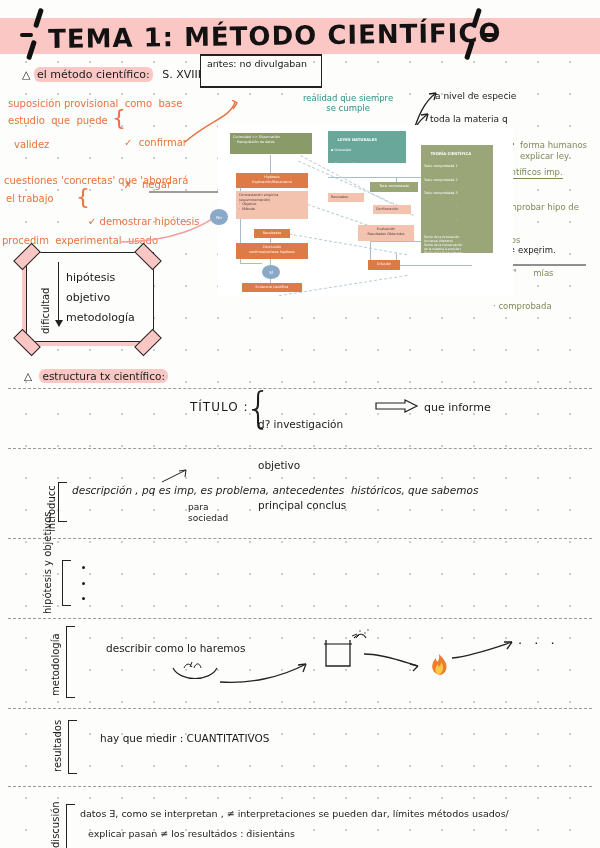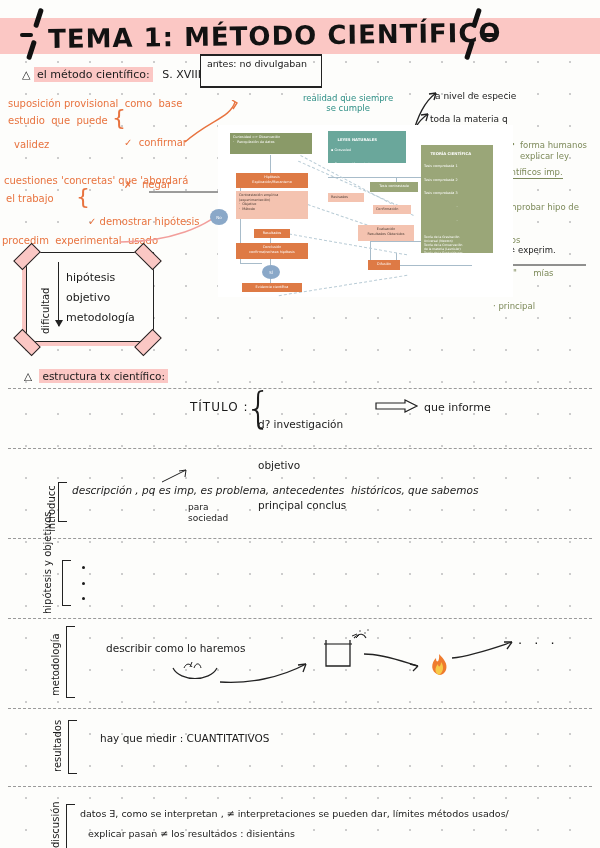--- a/index.html
+++ b/index.html
@@ -35,21 +35,21 @@
   .dash.r{left:482px;top:33px;}
 
   
   .hw{position:absolute;font-family:"DejaVu Sans", sans-serif;white-space:pre;}
   .ink{color:#1b1b1b;}
   .teal{color:#2f8f86;}
   .grn{color:#7d8a5a;}
 
   
   .sec1{position:absolute;left:22px;top:68px;font-size:11px;color:#1b1b1b;white-space:nowrap;}
-  .hl{background:#fbc7c4;padding:1px 3px;border-radius:0;text-align:center;}
+  .hl{background:#fbc7c4;padding:1px 3px;border-radius:6px;text-align:center;}
   .bracket-note{
     position:absolute;left:200px;top:54px;width:120px;height:34px;
     border:1.6px solid #222;border-left-width:1.6px;border-right-width:1.6px;
     border-top:none;border-bottom:none;
   }
   .bracket-note:before,.bracket-note:after{
     content:"";position:absolute;left:0;width:100%;height:1.6px;background:#222;
   }
   .bracket-note:before{top:0;}
   .bracket-note:after{bottom:0;}
@@ -184,21 +184,21 @@
   <svg class="curve" style="left:458px;top:138px;" width="62" height="14">
     <path d="M2 8 L56 6" stroke="#7d8a5a" stroke-width="1.2" fill="none"></path>
     <path d="M56 6 L50 3 M56 6 L50 10" stroke="#7d8a5a" stroke-width="1.2" fill="none"></path>
   </svg>
 
   <div class="hw grn" style="left:497px;top:167px;font-size:8.5px;border-bottom:1px solid #7d8a5a;padding-bottom:1px;">Científicos imp.</div>
   <div class="hw grn" style="left:493px;top:180px;font-size:8.5px;line-height:11px;">
     <div>· <span>comprobar hipo de</span></div>
     <div style="padding-left:6px">otros</div>
     <div>· <span>"    "      mías</span></div>
-    <div>· <span>principal</span></div>
+    <div>· <span>comprobada</span></div>
   </div>
 
   <div class="hw ink" style="left:412px;top:245px;font-size:8.5px;line-height:11px;">Comunidad  científica
 Comprueba.</div>
   <div class="hw ink" style="left:489px;top:245px;font-size:8.5px;line-height:11px;"><span>Con ≠ experim.</span></div>
   <svg class="curve" style="left:398px;top:236px;" width="16" height="28">
     <path d="M12 2 C4 4, 10 12, 3 14 C10 16, 4 24, 12 26" stroke="#222" stroke-width="1.1" fill="none"></path>
   </svg>
   <svg class="curve" style="left:410px;top:262px;" width="178" height="6">
     <path d="M0 3 L176 3" stroke="#222" stroke-width="1" fill="none"></path>

